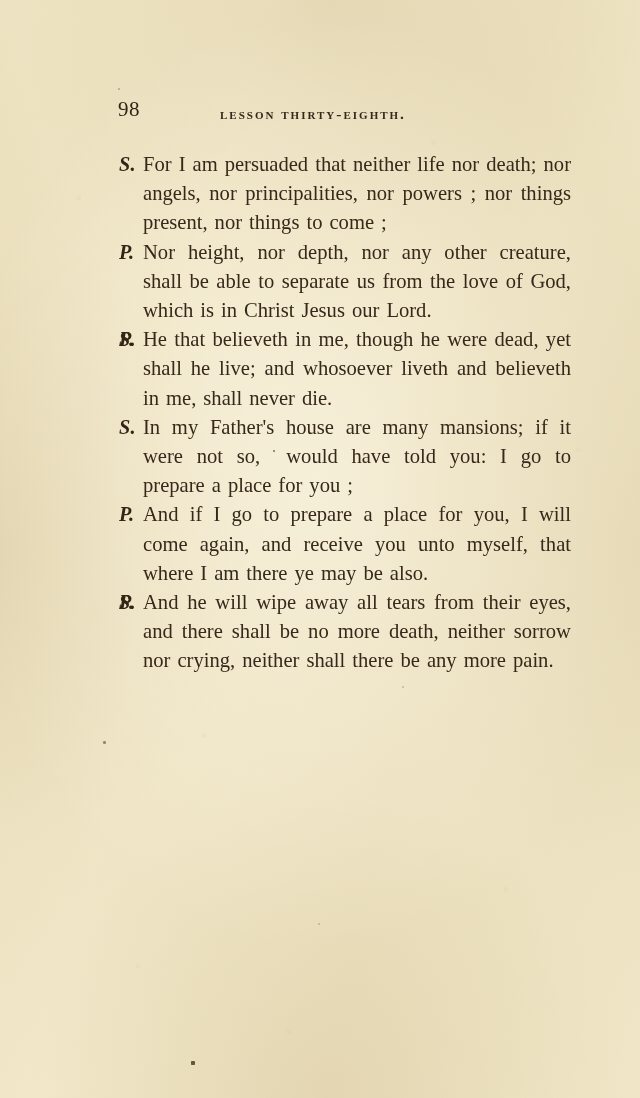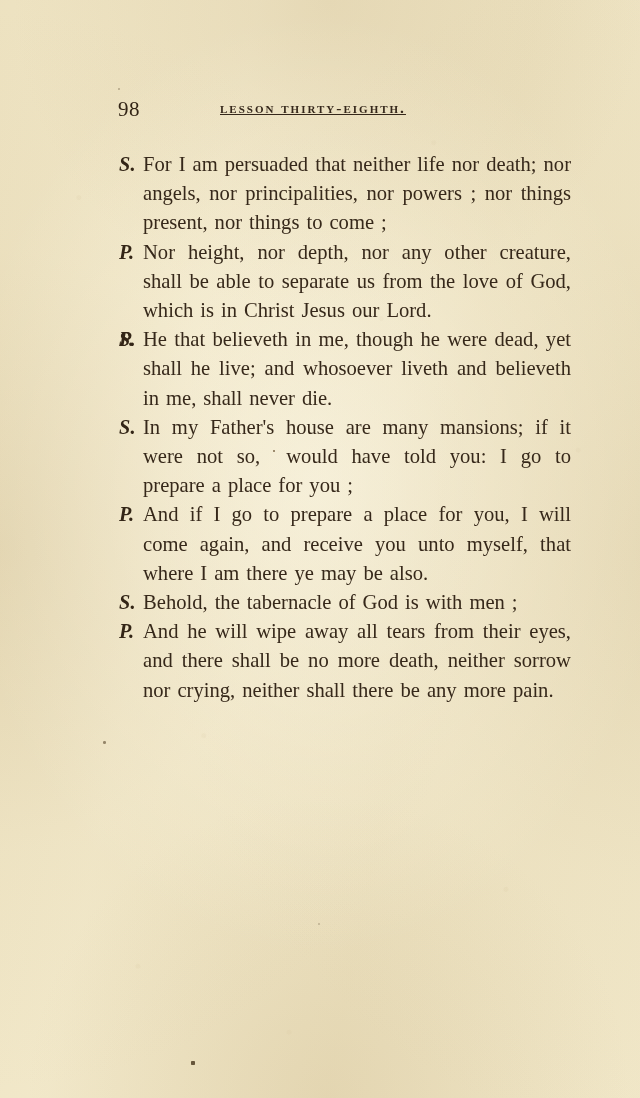--- a/index.html
+++ b/index.html
@@ -58,30 +58,29 @@
     left: 0;
     top: 0;
     font-size: 21px;
     line-height: 26px;
     letter-spacing: 0.4px;
     color: #332516;
   }
   .head-title {
     position: absolute;
     left: 102px;
-    top: 0;
+    top: 6px;
     font-size: 15.5px;
     line-height: 24px;
     letter-spacing: 2.0px;
     font-variant: small-caps;
     text-transform: lowercase;
     font-weight: 700;
     color: #35271a;
     white-space: nowrap;
-    text-decoration: underline;
   }
 
   
   .body-col {
     position: absolute;
     left: 119px;
     top: 150px;
     width: 452px;
   }
 
@@ -174,21 +173,21 @@
 
     <p class="verse">
       <span class="marker">S.</span><span>In my Father's house are many mansions; if it were not so,</span><span class="dropped-type"></span><span>would have told you: I go to prepare a place for you ;</span>
     </p>
 
     <p class="verse">
       <span class="marker">P.</span><span>And if I go to prepare a place for you, I will come again, and receive you unto myself, that where I am there ye may be also.</span>
     </p>
 
     <p class="verse">
-      <span class="marker">S.</span><span>Behold, the tabernacle of God is with men ;</span>
+      <span class="marker">S.</span>
     </p>
 
     <p class="verse">
       <span class="marker">P.</span><span>And he will wipe away all tears from their eyes, and there shall be no more death, neither sorrow nor crying, neither shall there be any more pain.</span>
     </p>
 
   </div>
 
   <span class="speck speck-margin-left"></span>
   <span class="speck speck-foot"></span>

